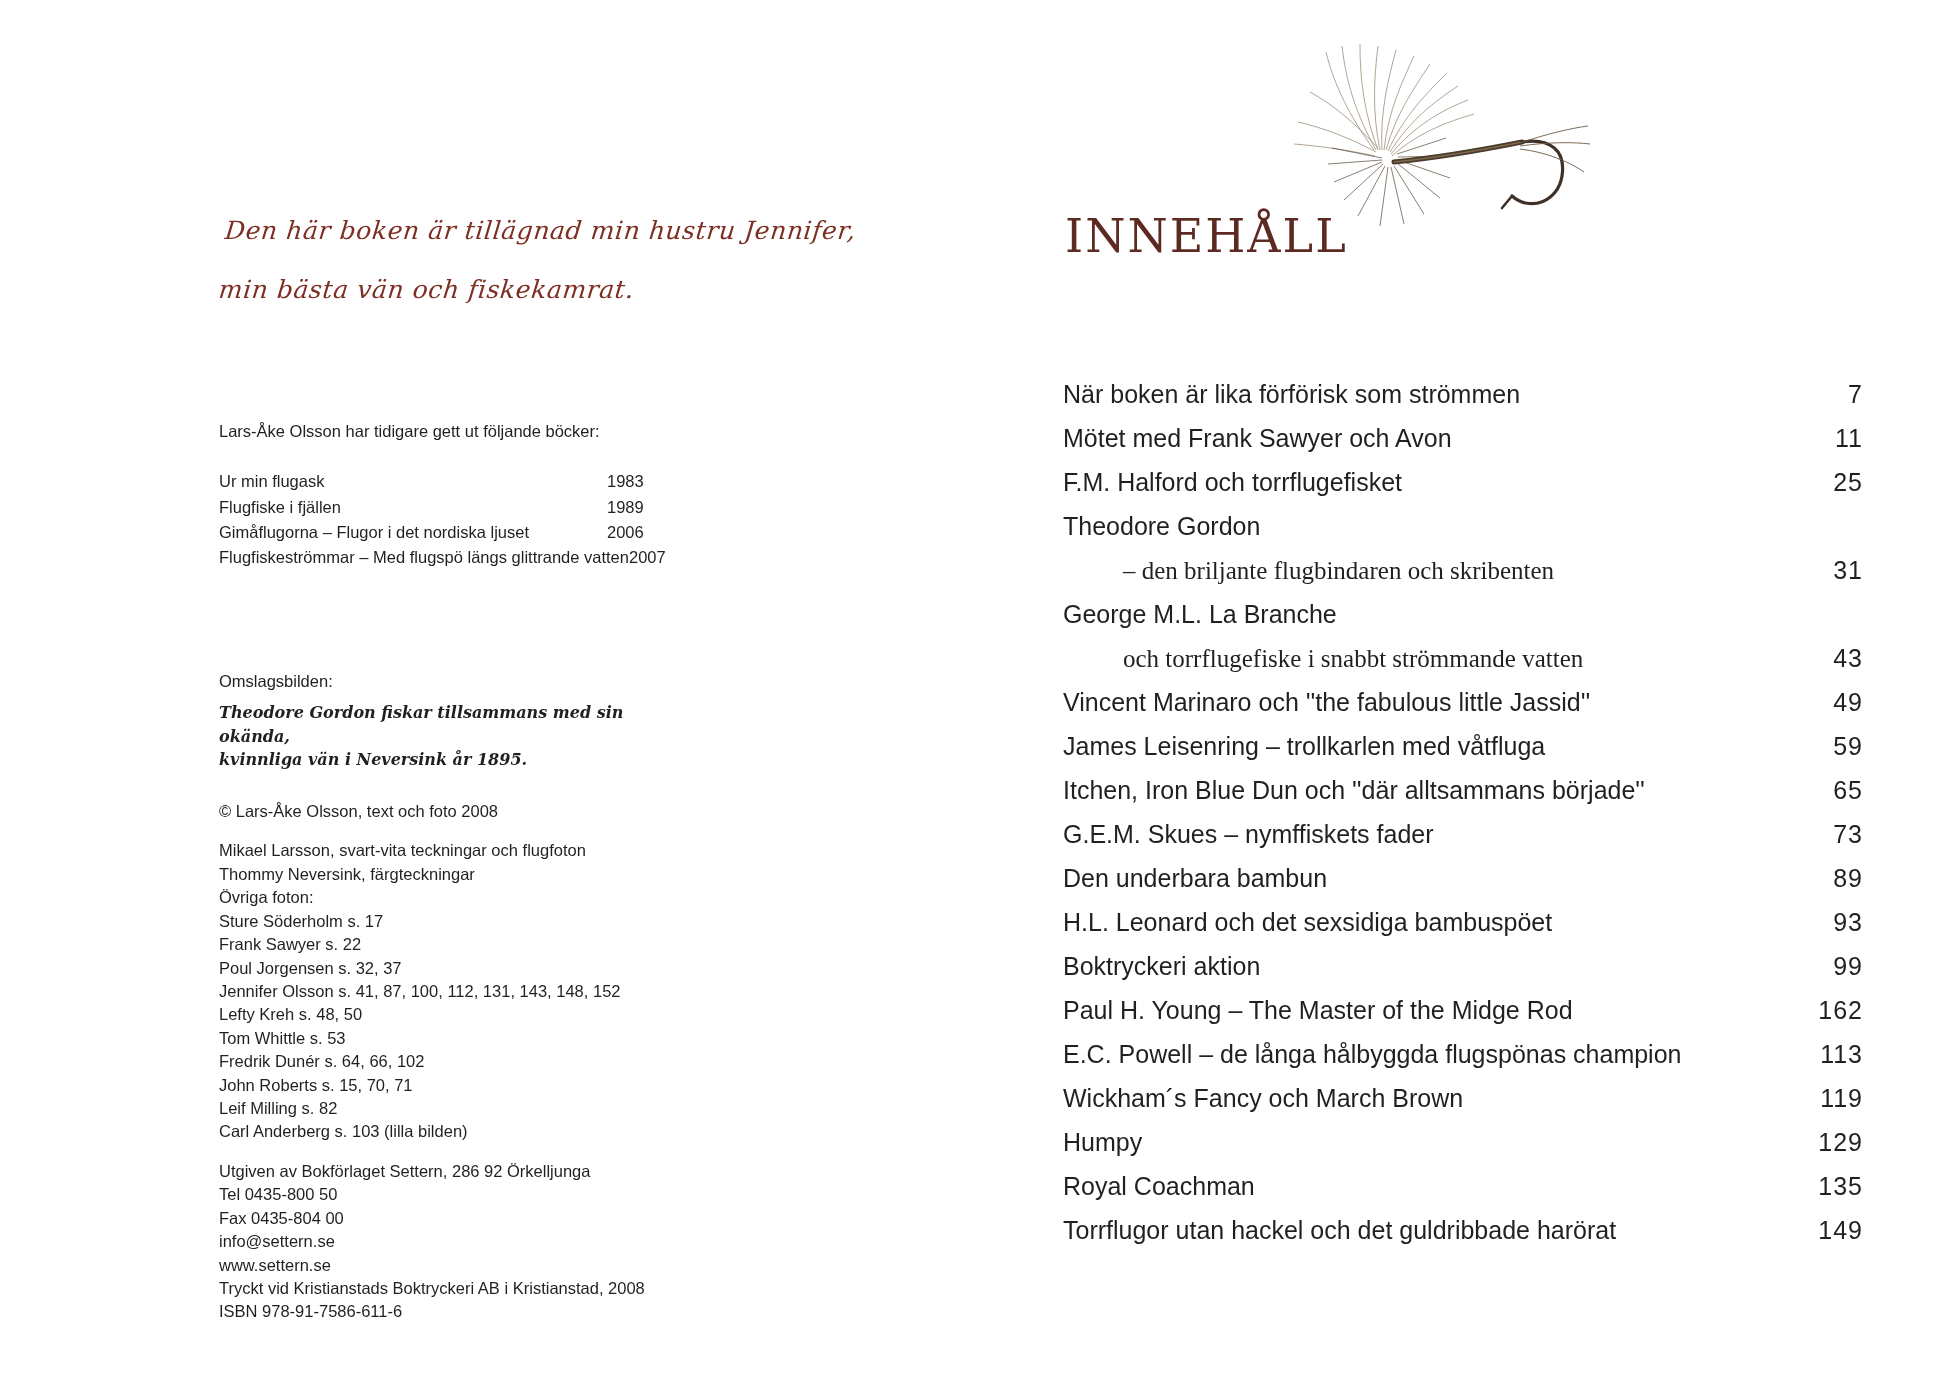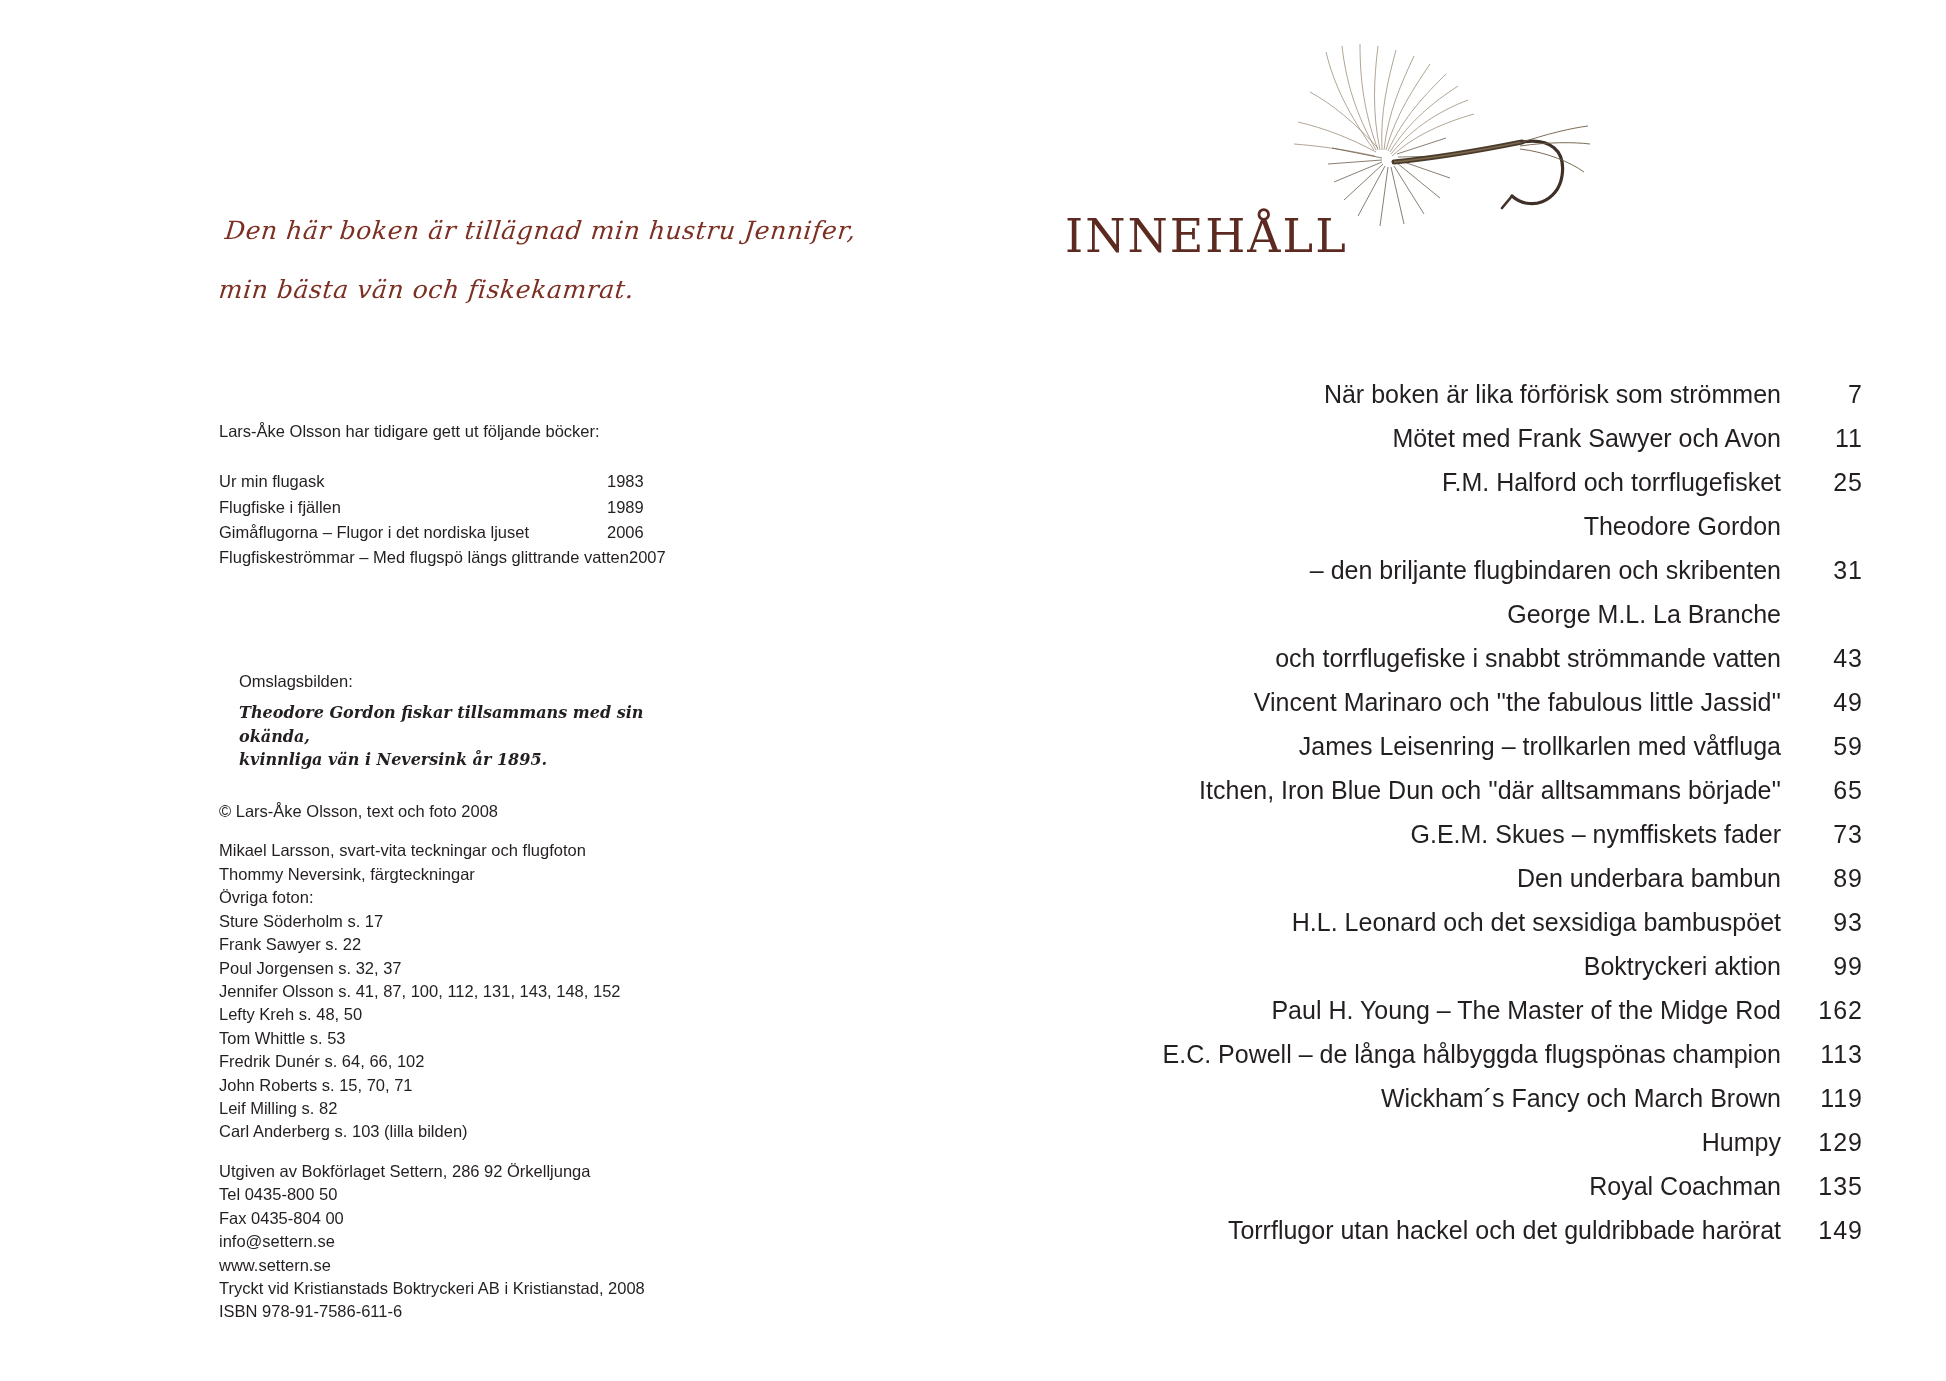--- a/index.html
+++ b/index.html
@@ -60,21 +60,20 @@
     line-height: 1.52;
   }
   .book-row .btitle { white-space: nowrap; }
   .book-row .byear { width: 52px; text-align: left; }
 
   #cover-note {
     position: absolute;
     left: 219px;
     top: 670px;
     width: 460px;
-    margin-left: 20px;
   }
   #cover-note .label { margin-bottom: 8px; }
   #cover-note .italic-line {
     font-family: "DejaVu Serif", serif;
     font-style: italic;
     font-weight: bold;
     font-size: 16px;
     line-height: 1.45;
   }
 
@@ -123,22 +122,22 @@
     font-size: 25px;
     color: #231f20;
   }
   .toc-row {
     display: flex;
     align-items: baseline;
     justify-content: space-between;
     line-height: 1.48;
     padding: 3.5px 0;
   }
-  .toc-title { flex: 1 1 auto; padding-right: 20px; text-align: right; }
-  .toc-title.indent { padding-left: 60px; }
+  .toc-title { flex: 1 1 auto; padding-right: 20px; }
+  .toc-title.indent { padding-left: 60px; font-family: Liberation Serif, serif; }
   .toc-page {
     flex: 0 0 62px;
     text-align: right;
     letter-spacing: 1px;
   }
   .toc-row.nopage .toc-page { visibility: hidden; }
 </style>
 </head>
 <body>
 

